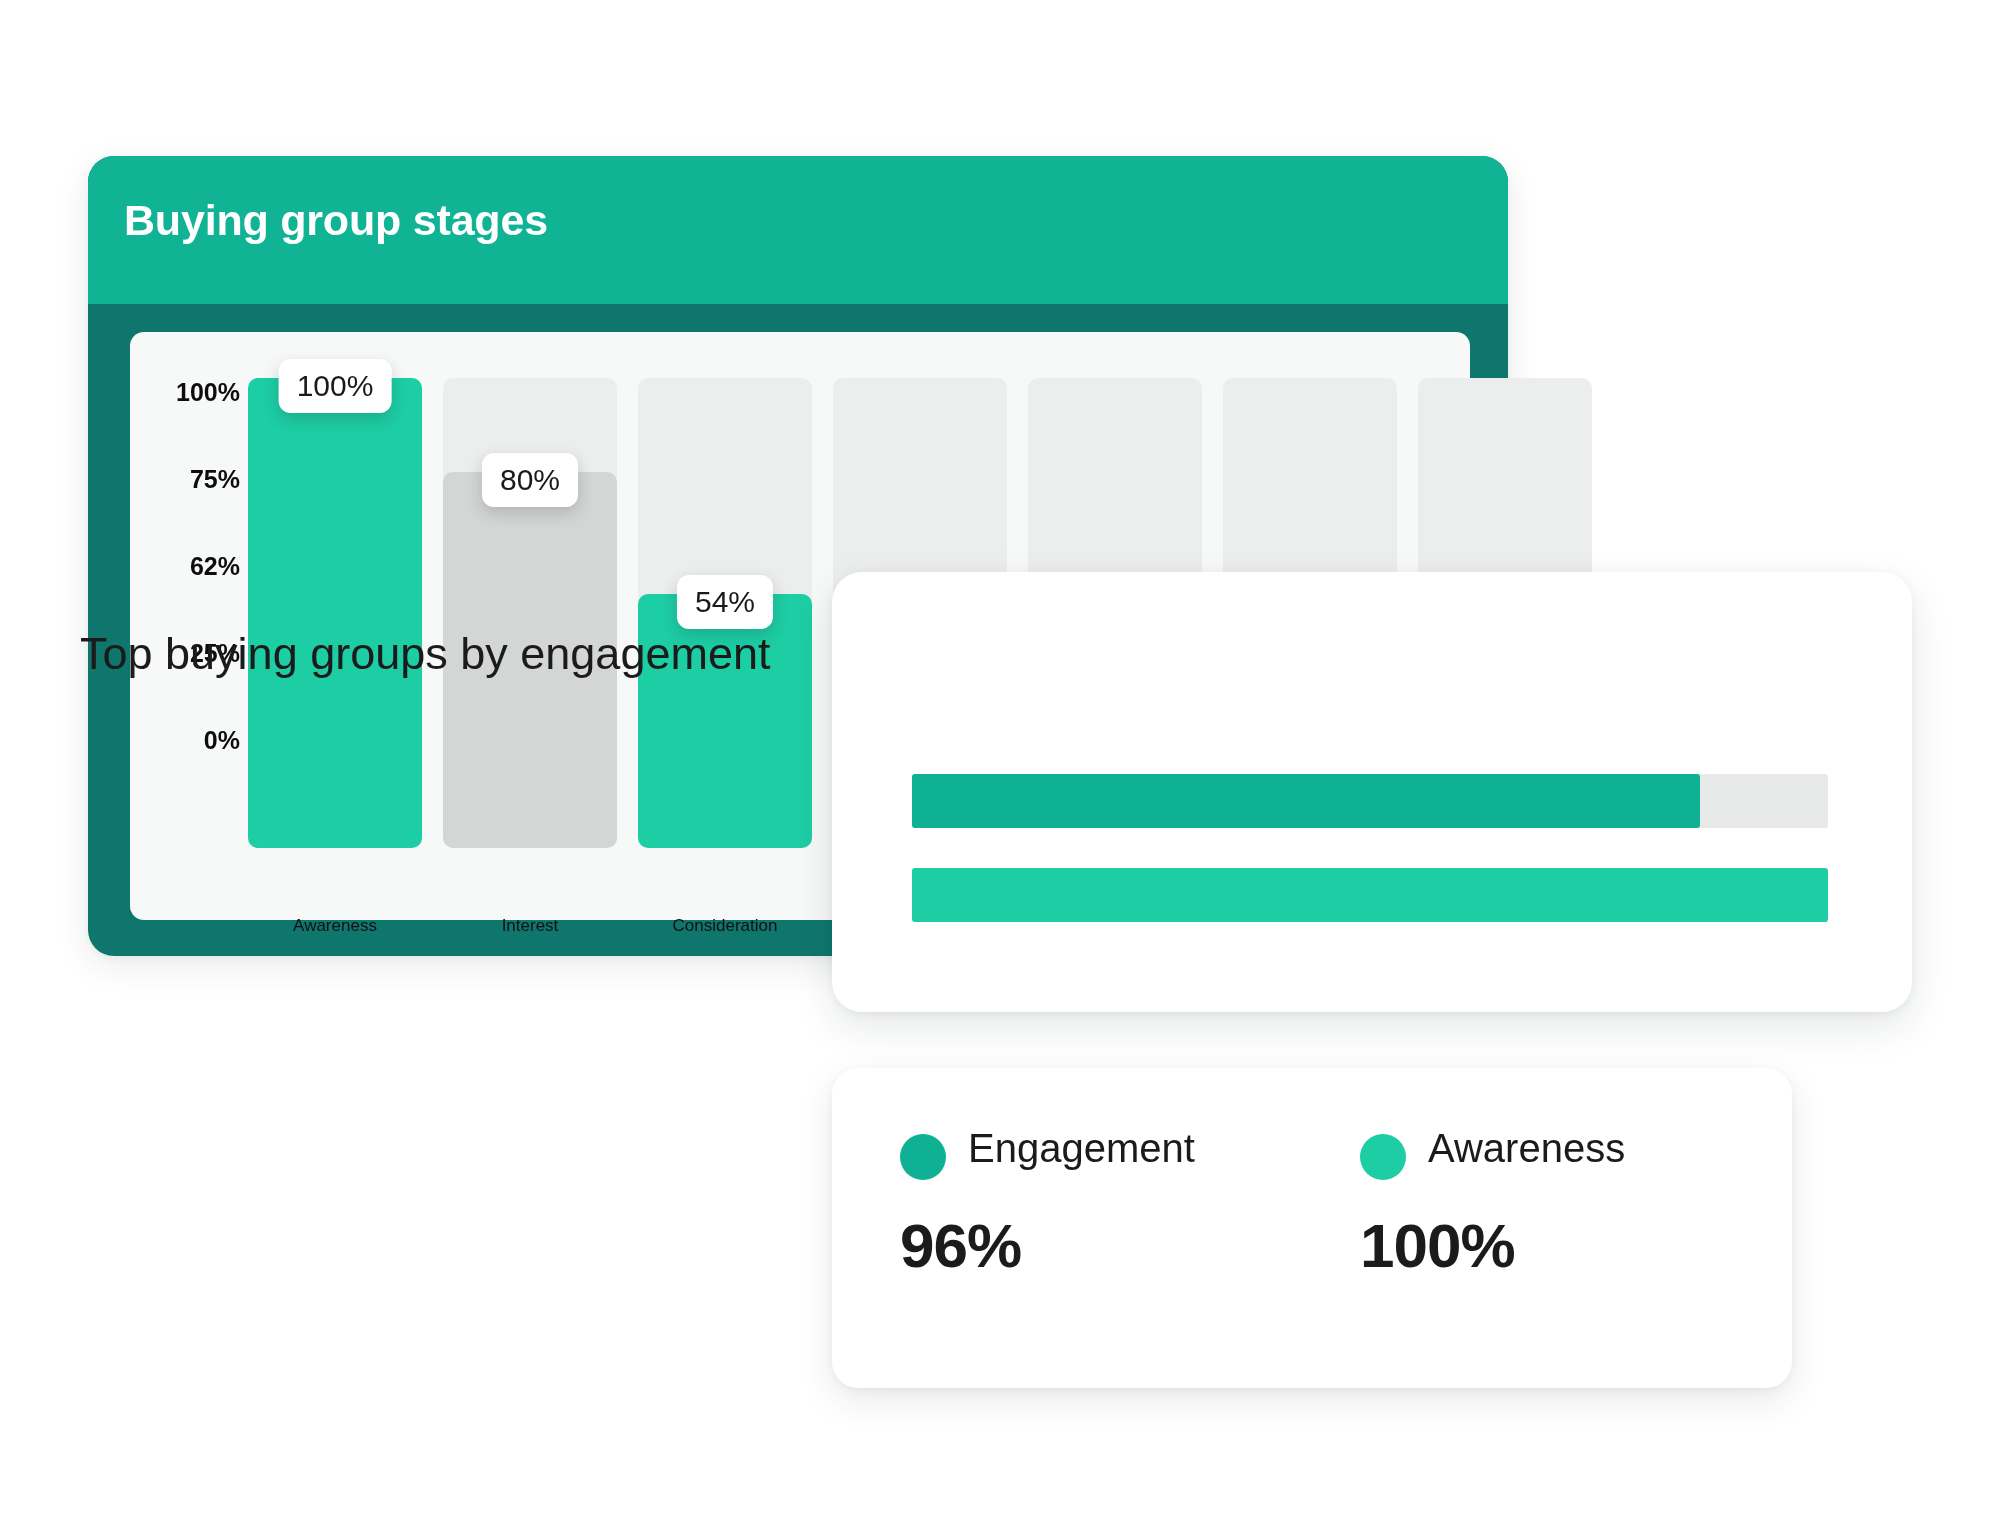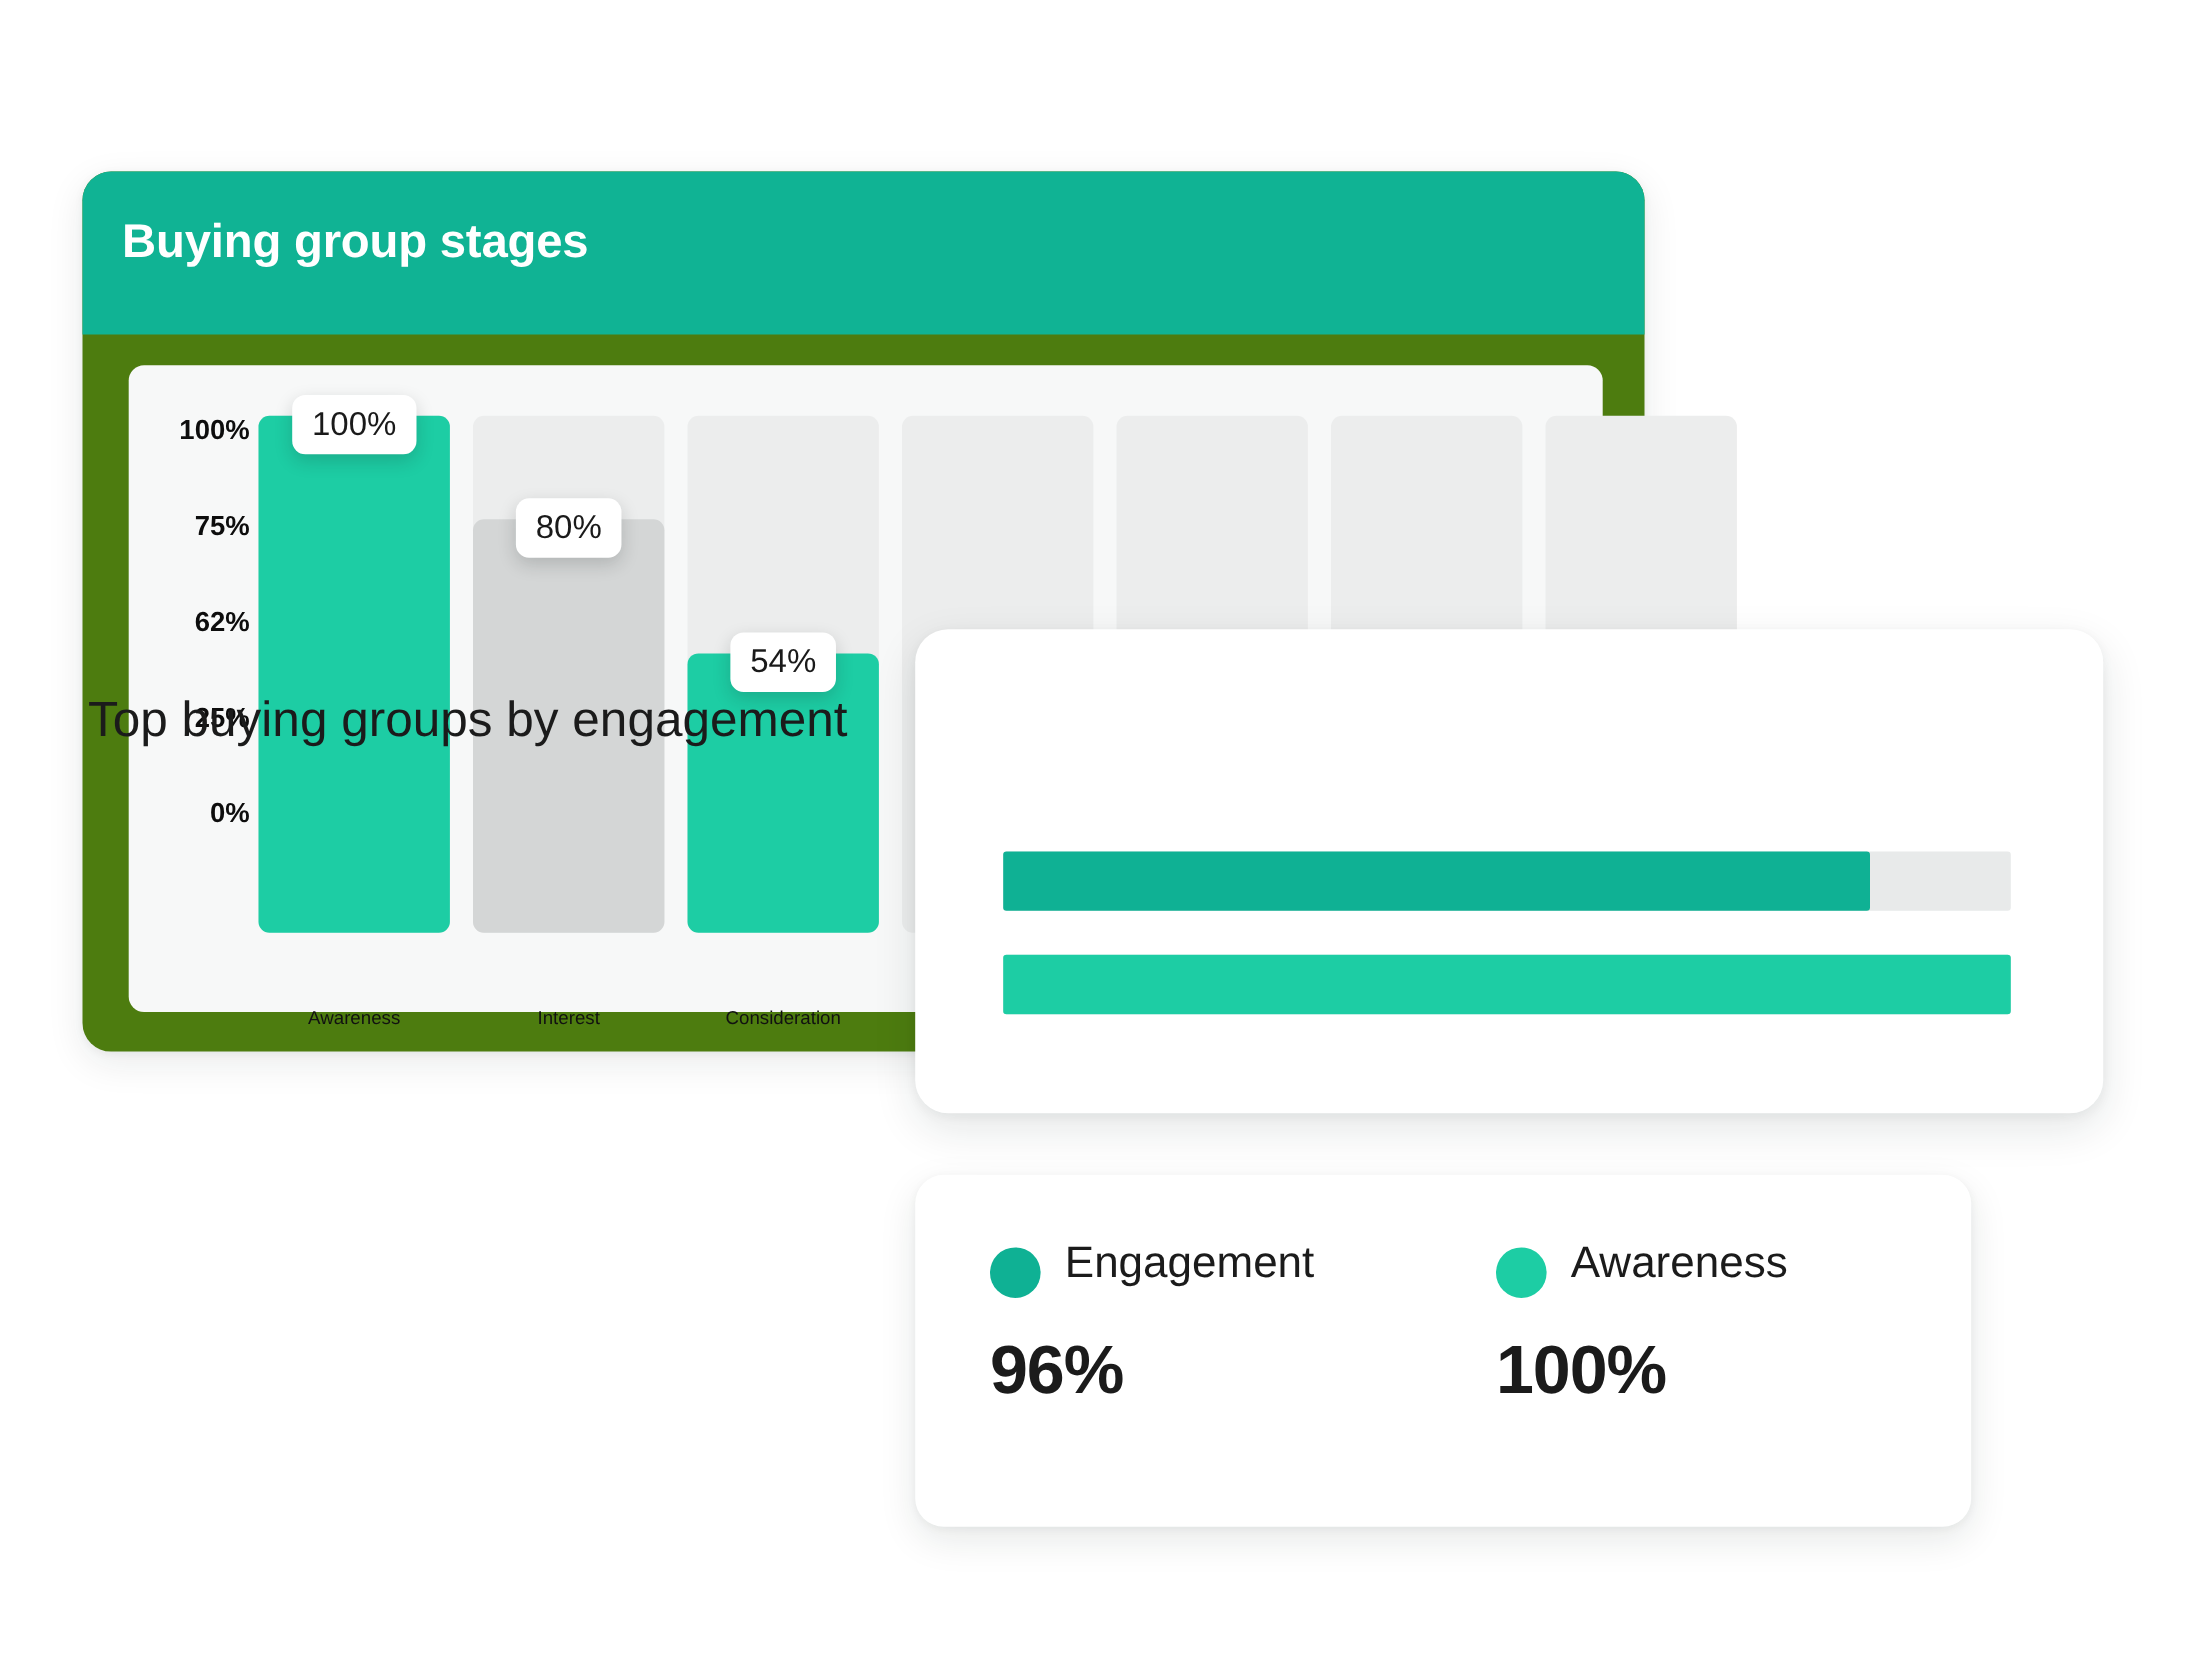--- a/index.html
+++ b/index.html
@@ -8,22 +8,22 @@
     background:#ffffff;
     font-family:"Liberation Sans", sans-serif;
     position:relative;
     overflow:hidden;
     -webkit-font-smoothing:antialiased;
   }
   .stage{position:absolute;left:0;top:0;width:2000px;height:1516px;}
 
   
   #stages-card{
-    position:absolute;left:75px;top:156px;width:1420px;height:800px;
-    background:#4d7c0f;border-radius:26px;
+    position:absolute;left:88px;top:156px;width:1420px;height:800px;
+    background:#0f766e;border-radius:26px;
     box-shadow:0 10px 34px rgba(17,38,33,.09), 0 2px 8px rgba(17,38,33,.05);
   }
   #stages-header{
     position:absolute;left:0;top:0;width:1420px;height:148px;
     background:#10B394;
     border-radius:26px 26px 0 0;
   }
   #stages-title{
     position:absolute;left:36px;top:40px;
     color:#ffffff;font-size:43px;font-weight:bold;letter-spacing:-.2px;

